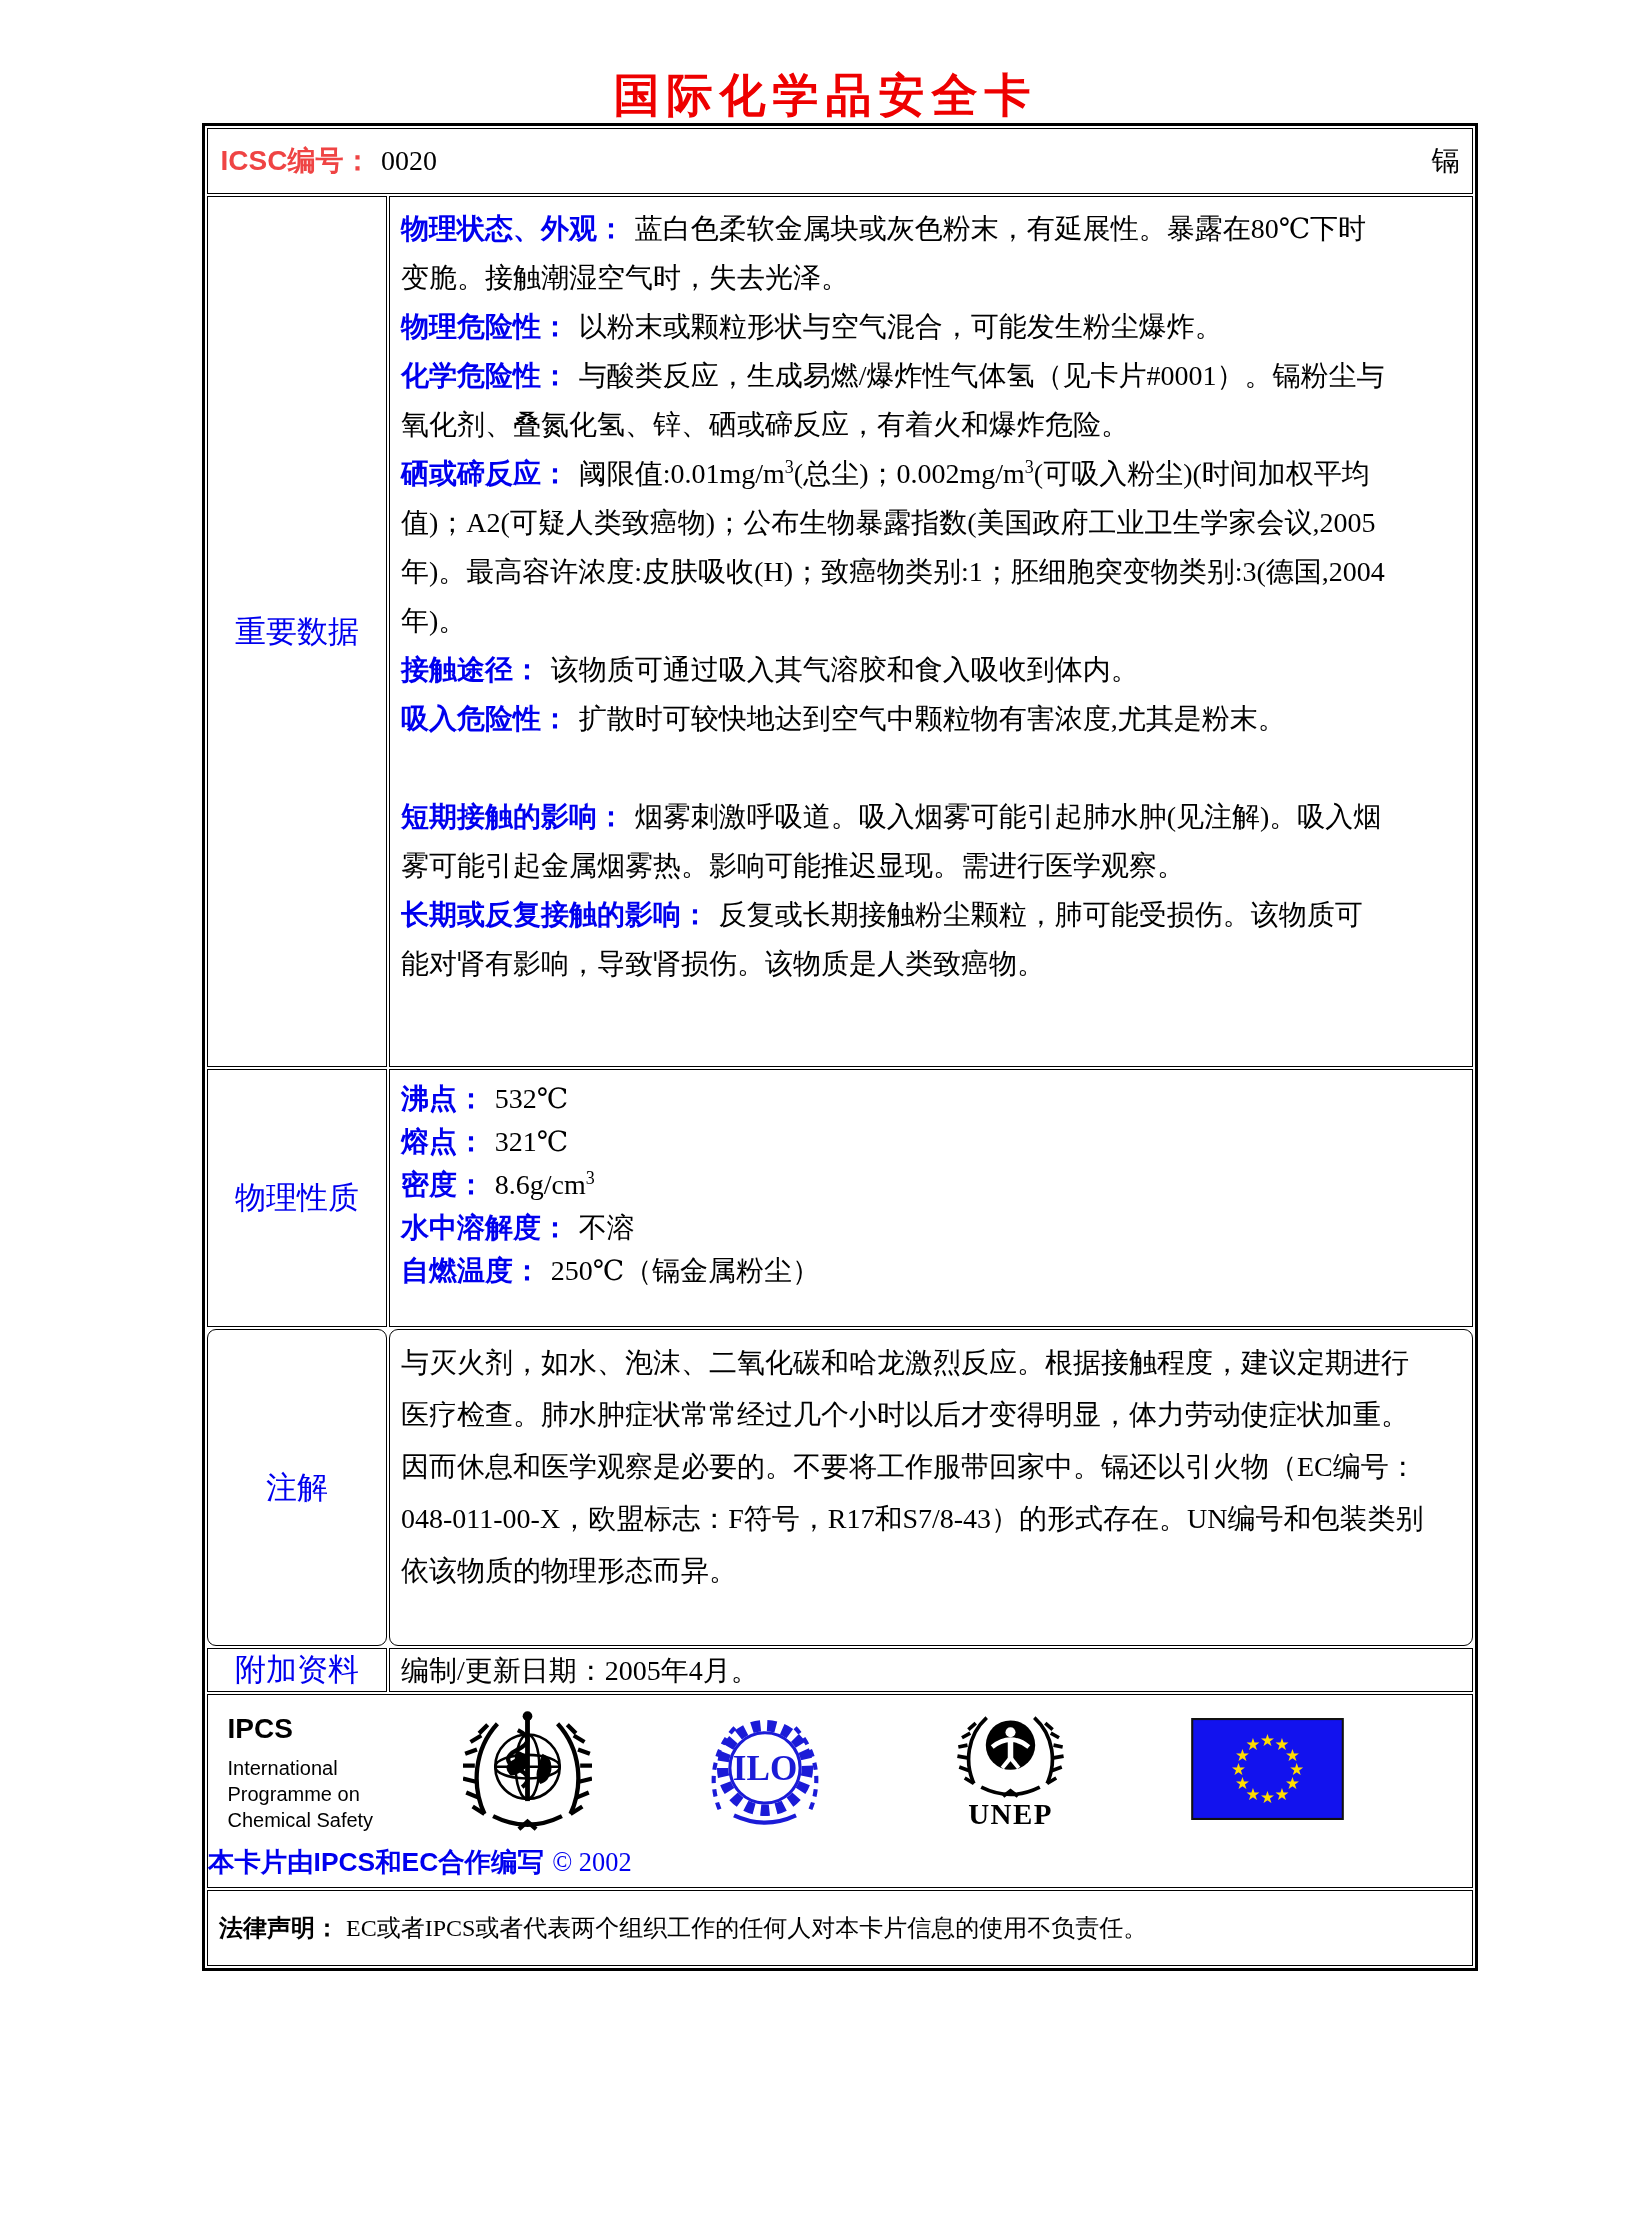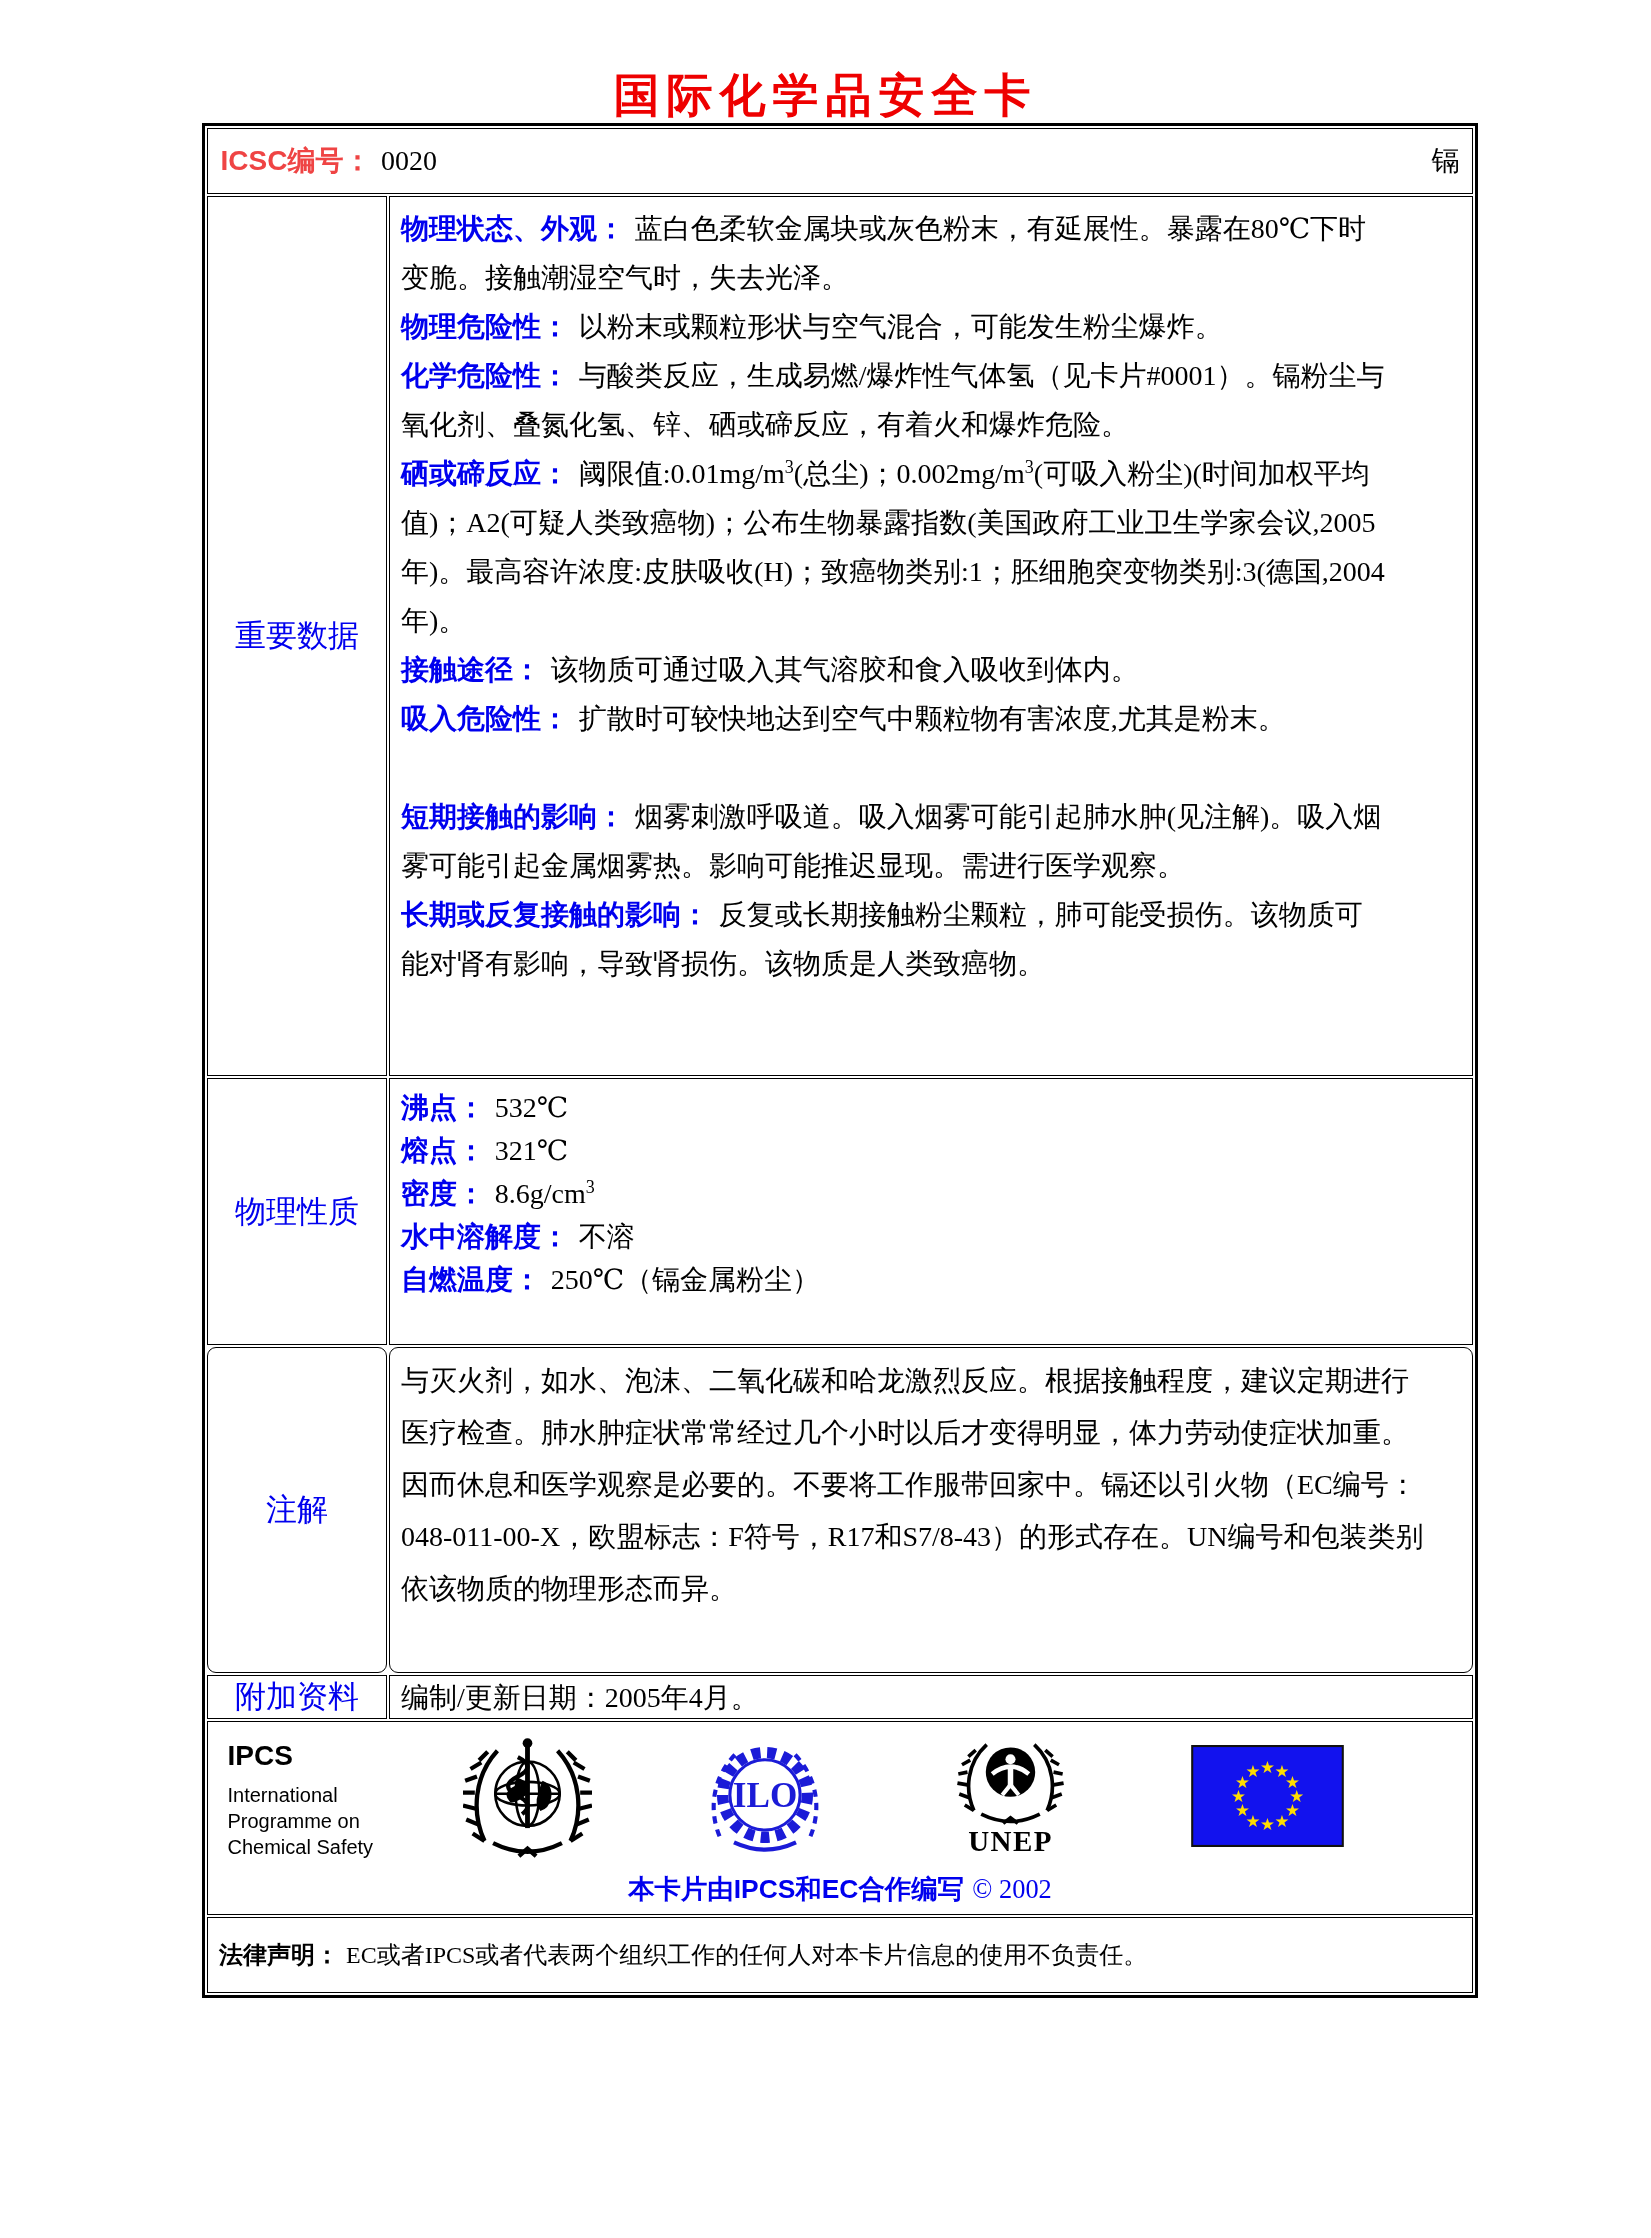--- a/index.html
+++ b/index.html
@@ -16,21 +16,21 @@
   
   td.hdr{height:64px;vertical-align:middle;padding:0 12.5px;font-size:28px;}
   .hdr-key{color:#ef4444;font-family:"Liberation Sans","DejaVu Sans",sans-serif;font-weight:bold;margin-right:9.7px;}
   .hdr-val{color:#000;}
   .hdr-right{float:right;color:#000;}
   
   td.lab{vertical-align:middle;text-align:center;color:#0000ee;
          font-family:"Liberation Sans","DejaVu Sans",sans-serif;
          font-size:31px;font-weight:normal;}
   
-  td.cnt{padding:7px 84px 14px 11px;font-size:28px;line-height:49px;color:#000;}
+  td.cnt{padding:7px 84px 5px 11px;font-size:28px;line-height:49px;color:#000;}
   td.cnt .para{margin:0;}
   .sg-label{color:#0000ee;font-family:"Liberation Sans","DejaVu Sans",sans-serif;
             font-weight:bold;margin-right:9.7px;}
   .sg-text{color:#000;}
   .sg-sup{color:#000;font-size:18px;vertical-align:super;line-height:0;}
   tr.r-important td{height:857px;}
   tr.r-physical td{height:244px;}
   td.cnt-physical{line-height:43px;padding-right:42px;}
   tr.r-environment td{height:40px;}
   tr.r-notes td{height:303px;border-radius:9px;}
@@ -43,21 +43,21 @@
               font-family:"Liberation Sans","DejaVu Sans",sans-serif;}
   .ipcs-title{font-size:28px;font-weight:bold;color:#000;margin-bottom:9.7px;}
   .ipcs-sub{font-size:20px;line-height:26px;color:#000;}
   .logo{position:absolute;}
   .logo-who{left:255px;top:7px;}
   .logo-ilo{left:495px;top:13.2px;}
   .logo-unep{left:740px;top:8.4px;text-align:center;width:125px;}
   .unep-word{font-family:"Liberation Serif","DejaVu Serif",serif;font-weight:bold;
              font-size:29px;letter-spacing:1.4px;color:#000;margin-top:-4.2px;}
   .logo-eu{left:983px;top:23px;}
-  .coop-caption{position:absolute;bottom:7px;left:0;width:100%;text-align:center;
+  .coop-caption{position:absolute;bottom:7px;left:0;width:100%;
                 color:#0000ee;font-size:26.4px;}
   .coop-main{font-family:"Liberation Sans","DejaVu Sans",sans-serif;font-weight:bold;}
   .coop-year{font-family:"Liberation Serif","DejaVu Serif",serif;font-weight:normal;margin-left:8.4px;}
   
   td.legal{height:58px;vertical-align:middle;padding:8px 11px;font-size:24px;line-height:31px;margin-top:19px;}
   .legal-label{font-family:"Liberation Sans","DejaVu Sans",sans-serif;font-weight:bold;
                color:#000;margin-right:7px;font-size:24px;}
 </style>
 </head>
 <body>

